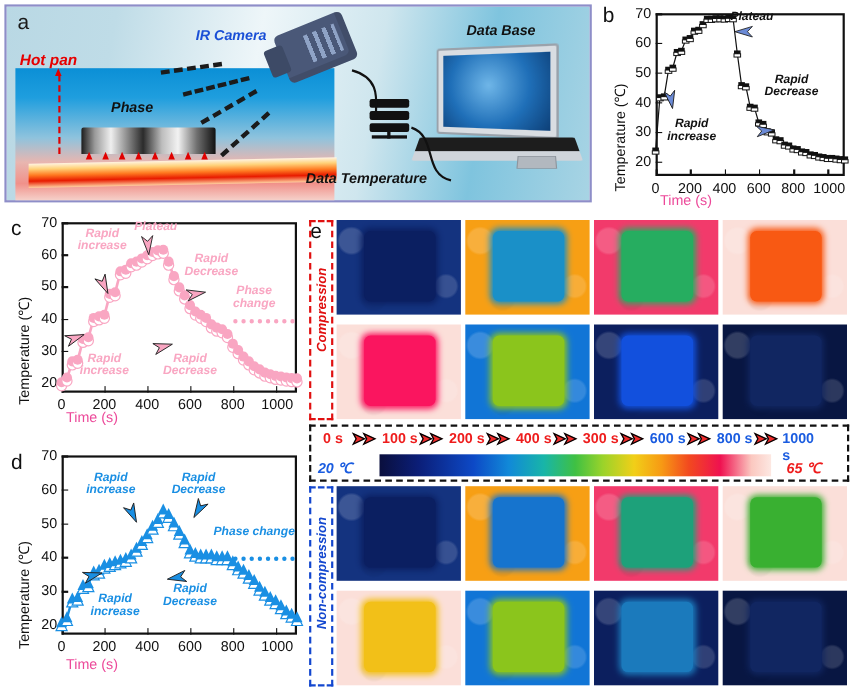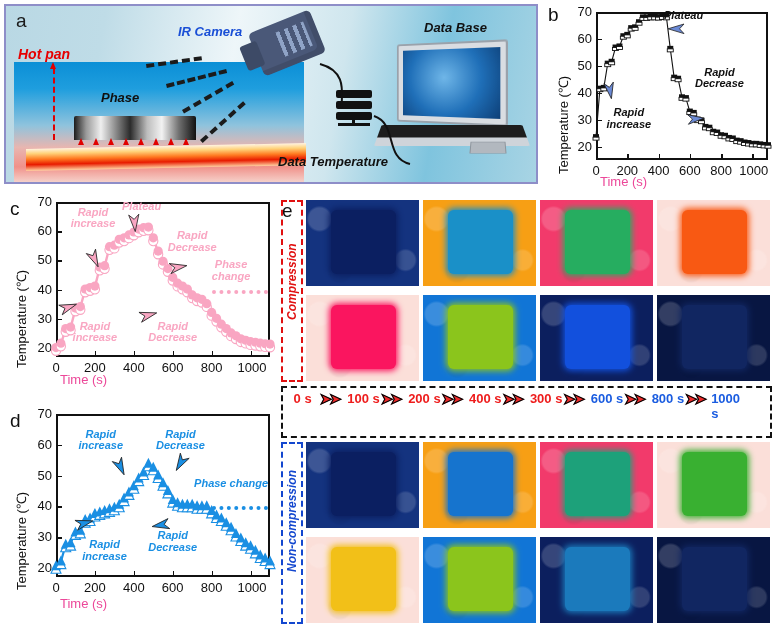--- a/index.html
+++ b/index.html
@@ -883,20 +883,26 @@
         <div class="tstep" style="left: 184.625px; top: 1px; width: 35.3075px; text-align: center; color: rgb(238, 28, 28);">400 s</div>
         <div class="tarrow" style="left: 219.15px; top: 0px;">➤➤</div>
         <div class="tstep" style="left: 245.5px; top: 1px; width: 35.3075px; text-align: center; color: rgb(238, 28, 28);">300 s</div>
         <div class="tarrow" style="left: 280.025px; top: 0px;">➤➤</div>
         <div class="tstep" style="left: 306.375px; top: 1px; width: 35.3075px; text-align: center; color: rgb(26, 92, 224);">600 s</div>
         <div class="tarrow" style="left: 340.9px; top: 0px;">➤➤</div>
         <div class="tstep" style="left: 367.25px; top: 1px; width: 35.3075px; text-align: center; color: rgb(26, 92, 224);">800 s</div>
         <div class="tarrow" style="left: 401.775px; top: 0px;">➤➤</div>
         <div class="tstep" style="left: 428.125px; top: 1px; width: 35.3075px; text-align: left; color: rgb(26, 92, 224);">1000 s</div>
       </div>
+    <div class="abs" style="left:0;top:24px;width:487px;height:24px;">
+      <div class="cbl" style="left:6px;top:4px;color:#1a5ce0;">20 ℃</div>
+      <div class="cbar" style="left:62px;top:1px;width:356px;height:20px;
+           background:linear-gradient(90deg,#0a0f3d 0%,#0b1e78 10%,#0d49c6 24%,#1189d8 33%,#18b5a8 42%,#3fc043 50%,#9ad32a 57%,#f1cf18 65%,#f79a14 72%,#f2491f 79%,#ef1150 87%,#fbc8c0 95%,#fde8e2 100%);"></div>
+      <div class="cbl" style="left:432px;top:4px;color:#ee1c1c;">65 ℃</div>
+    </div>
   </div>
 
   <div class="grpbox" style="left:281px;top:442px;width:22px;height:182px;border:2px dashed #1347cf;"></div>
   <div class="sidelab" style="left:252px;top:525px;width:80px;color:#1347cf;">Non-compression</div>
   <div class="abs" id="grid-noncompression" style="left:306px;top:442px;width:466px;height:182px;">
       <div class="timg" style="left: 0px; top: 0px; width: 113px; height: 86px; background: rgb(20, 51, 127);">
         <div style="position: absolute; inset: 0px; opacity: 0.5; background: radial-gradient(circle at 12% 22%, rgba(255, 255, 255, 0.35) 0px, rgba(255, 255, 255, 0.35) 9%, transparent 11%), radial-gradient(circle at 88% 70%, rgba(255, 255, 255, 0.3) 0px, rgba(255, 255, 255, 0.3) 8%, transparent 10%), radial-gradient(circle at 30% 82%, rgba(0, 0, 0, 0.08) 0px, rgba(0, 0, 0, 0.08) 10%, transparent 12%);"></div>
         <div class="tsq" style="left: 22%; top: 12%; width: 58%; height: 74%; background: rgb(12, 31, 94); box-shadow: rgb(12, 31, 94) 0px 0px 6px 2px; filter: saturate(1.05);"></div>
       </div>
       <div class="timg" style="left: 117px; top: 0px; width: 113px; height: 86px; background: rgb(247, 159, 20);">

